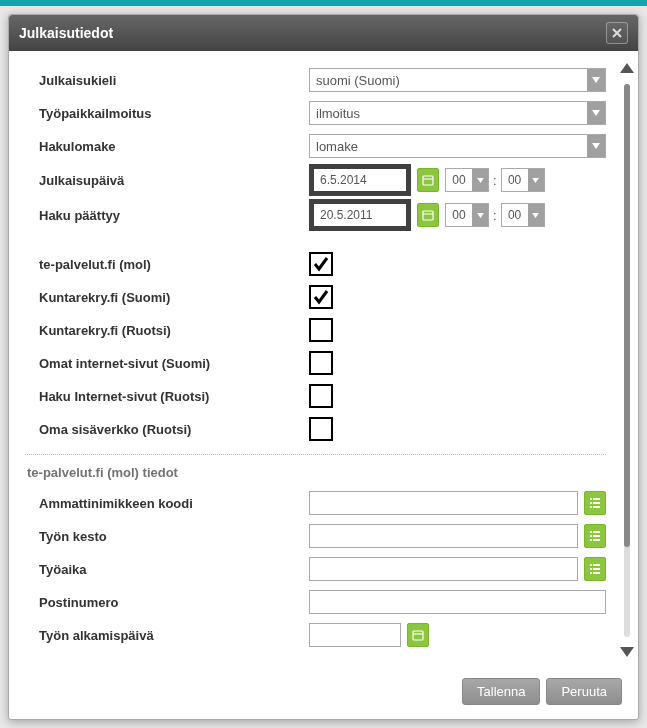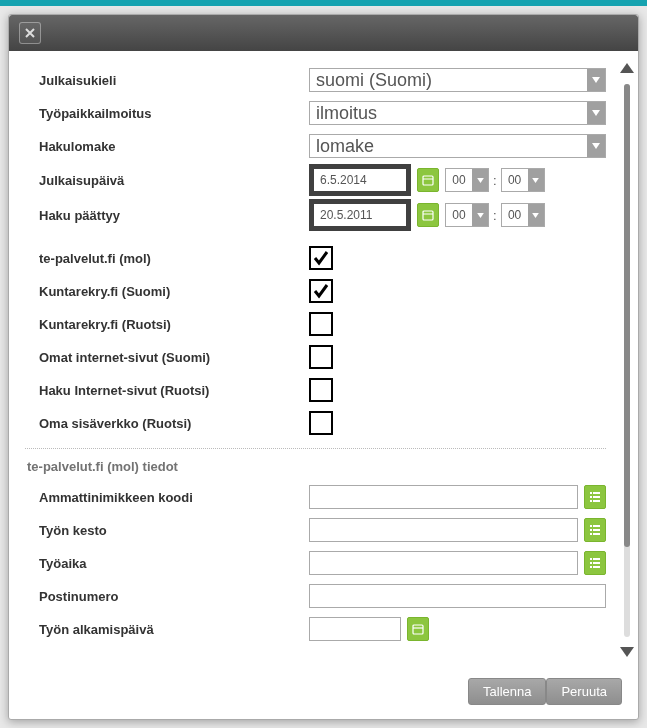--- a/index.html
+++ b/index.html
@@ -15,47 +15,48 @@
   .scroll-arrow svg{fill:#555}
   .scroll-arrow{cursor:pointer}
   .scroll-track{flex:1;width:6px;margin:8px 0;background:#ddd;border-radius:3px;position:relative}
   .scroll-thumb{position:absolute;top:0;bottom:90px;left:0;right:0;background:#888;border-radius:3px}
   .row{display:flex;align-items:center;min-height:30px;margin-bottom:3px}
   .row .lab{flex:0 0 270px;font-weight:bold;color:#333}
   .row .lab.indent{padding-left:14px}
   .section-label{font-weight:bold;color:#737373;padding:6px 0 8px 2px}
   .ctrl{flex:1;display:flex;align-items:center;gap:6px}
   .select{flex:1;display:flex;align-items:center;border:1px solid #aaa;background:#fff;height:22px;position:relative}
-  .select .val{flex:1;padding:0 6px;color:#555;font-size:18px}
+  .select .val{flex:1;padding:0 6px;color:#555;font-size:13px}
   .select .dd{width:18px;height:22px;background:#a0a0a0;display:flex;align-items:center;justify-content:center}
   .dd svg{fill:#fff}
   .tinysel{width:42px;display:flex;align-items:center;border:1px solid #aaa;background:#fff;height:22px}
   .tinysel .val{flex:1;text-align:center;font-size:12px;color:#555}
   .tinysel .dd{width:16px;height:22px;background:#a0a0a0;display:flex;align-items:center;justify-content:center}
   .date-input{width:80px;height:22px;border:5px solid #404040;padding:0 6px;font-size:12px;color:#555;display:flex;align-items:center}
   .cal-btn{width:20px;height:22px;background:#8cc63f;border:1px solid #7ab52e;display:flex;align-items:center;justify-content:center;border-radius:2px;cursor:pointer}
   .cal-btn svg{fill:#fff}
   .list-btn{width:20px;height:22px;background:#8cc63f;border:1px solid #7ab52e;display:flex;align-items:center;justify-content:center;border-radius:2px;cursor:pointer}
   .list-btn svg{fill:#fff}
   .colon{font-size:13px;color:#555;margin:0 -2px}
   .chk{width:20px;height:20px;border:2px solid #000;background:#fff;display:flex;align-items:center;justify-content:center;cursor:pointer}
   .chk svg{stroke:#000;stroke-width:3;fill:none}
   .text-input{flex:1;height:22px;border:1px solid #aaa;background:#fff}
   .short-input{width:90px;height:22px;border:1px solid #aaa;background:#fff}
   hr.sep{border:none;border-top:1px dotted #bbb;margin:10px 0 4px 0}
-  .buttons{padding:8px 16px 14px 0;display:flex;justify-content:flex-end;}
+  .buttons{padding:8px 16px 14px 0;display:flex;justify-content:flex-end;gap:6px}
   .btn{background:linear-gradient(#a8a8a8,#8e8e8e);color:#fff;border:1px solid #888;border-radius:3px;padding:5px 14px;font-size:13px;cursor:pointer}
 </style>
 </head>
 <body>
 
 <div class="top-teal"></div>
 
 <div class="dialog">
   <div class="titlebar">
+    <span class="title">Julkaisutiedot</span>
     <span class="close">
       <svg width="10" height="10" viewBox="0 0 10 10">
           <path d="M1 1 L9 9 M9 1 L1 9" stroke="#ddd" stroke-width="2"></path>
         </svg>
     </span>
   </div>
 
   <div class="body-wrap">
     <div class="content">
 
@@ -154,21 +155,21 @@
               <span class="val">00</span>
               <span class="dd">
                 <svg width="7" height="5" viewBox="0 0 8 6">
                   <path d="M0 0 L8 0 L4 6 Z"></path>
                 </svg>
               </span>
             </div>
         </div>
       </div>
 
-      <div class="row" style="margin-top:12px">
+      <div class="row" style="margin-top:18px">
         <div class="lab indent">te-palvelut.fi (mol)</div>
         <div class="ctrl">
             <span class="chk">
               <svg width="16" height="16" viewBox="0 0 16 16">
                 <path d="M2 8 L6 13 L14 2"></path>
               </svg>
             </span>
           </div>
       </div>
       <div class="row">

